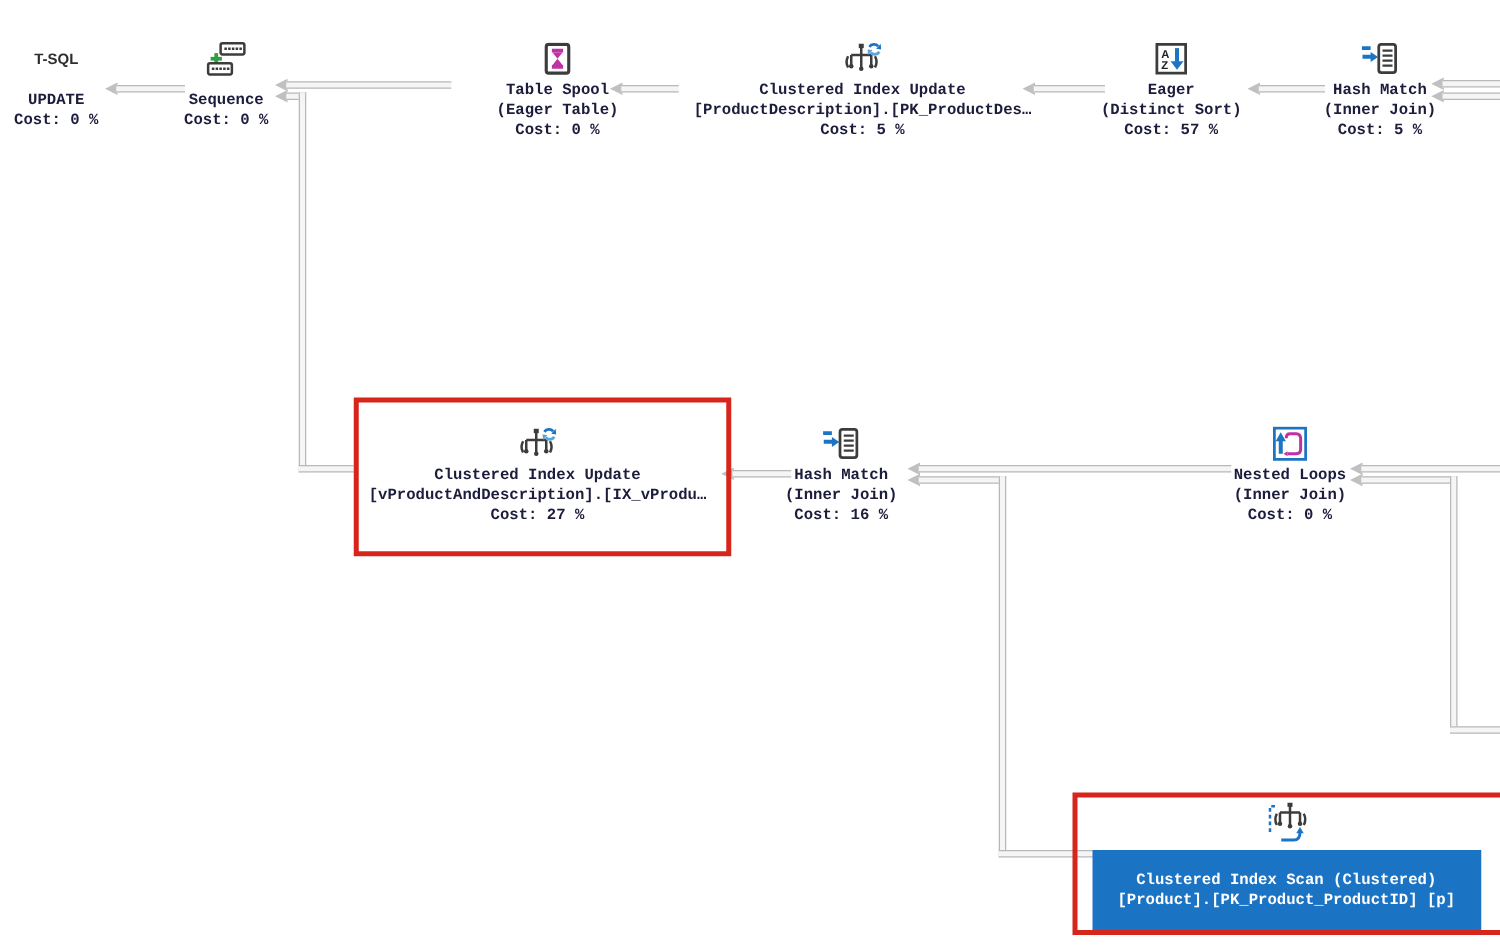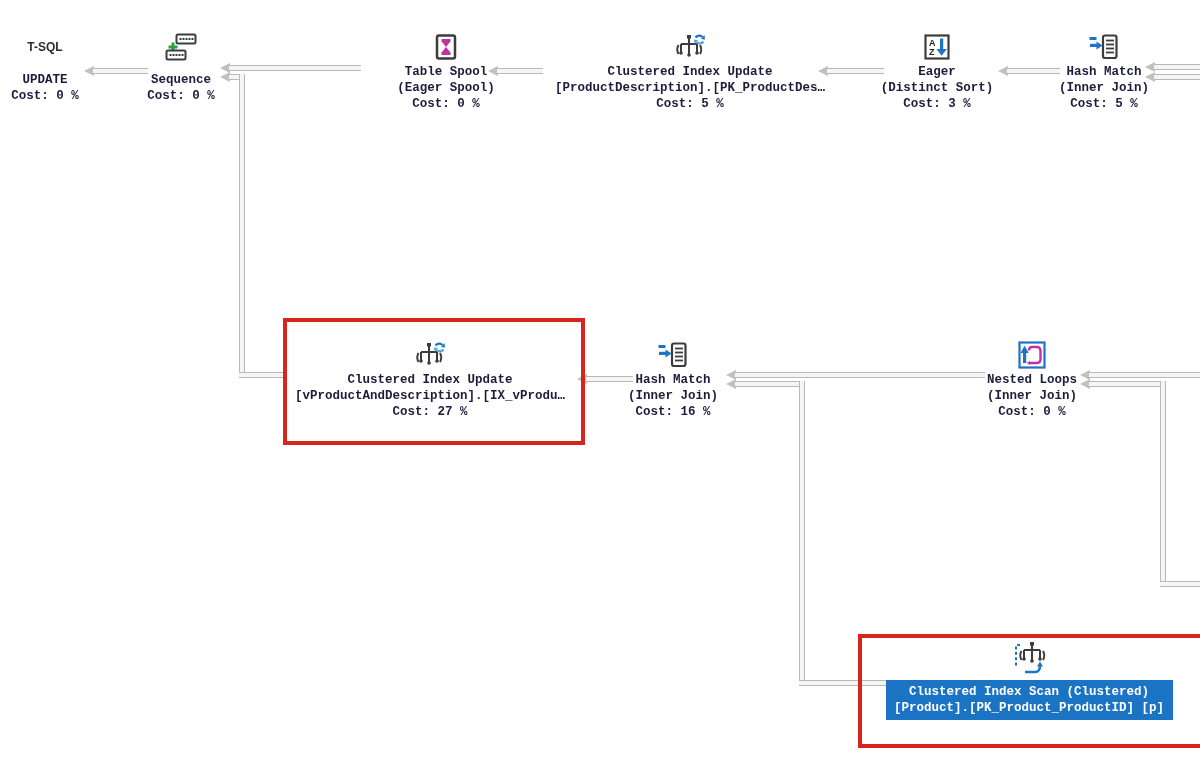--- a/index.html
+++ b/index.html
@@ -18,21 +18,21 @@
   #n-sequence    {left:111px; top:30px;  width:140px;}
   #n-tablespool  {left:366px; top:30px;  width:160px;}
   #n-ciu-top     {left:540px; top:30px;  width:300px;}
   #n-sort        {left:857px; top:30px;  width:160px;}
   #n-hash-top    {left:1034px;top:30px;  width:140px;}
   #n-ciu-mid     {left:280px; top:338px; width:300px;}
   #n-hash-mid    {left:603px; top:338px; width:140px;}
   #n-nested     {left:952px; top:338px; width:160px;}
   #n-cis         {left:879px; top:641px; width:300px;}
   #n-cis .icon-row{height:36px;}
-  .sel-block{margin-top:3px;width:279px;background:#1b73c4;padding:4px;}
+  .sel-block{margin-top:3px;width:279px;background:#1b73c4;padding:16px;}
   .sel-block .lbl{color:#ffffff;}
   
   .ph{position:absolute;height:6px;box-sizing:border-box;border-top:1px solid #b9b9b9;border-bottom:1px solid #b9b9b9;background:#f5f5f5;}
   .pv{position:absolute;width:6px;box-sizing:border-box;border-left:1px solid #b9b9b9;border-right:1px solid #b9b9b9;background:#f5f5f5;}
   .ah{position:absolute;width:0;height:0;border-top:5px solid transparent;border-bottom:5px solid transparent;border-right:10px solid #c0c0c0;}
   
   .redbox{position:absolute;border:4px solid #d8251c;background:transparent;}
   #rb1{left:283px;top:318px;width:294px;height:119px;}
   #rb2{left:858px;top:634px;width:339px;height:106px;}
   svg{display:block;}
@@ -128,21 +128,21 @@
         <rect x="2" y="1.5" width="18" height="23" rx="2" fill="#ffffff" stroke="#3c3c3c" stroke-width="2.5"></rect>
         <g fill="#c032a2">
           <rect x="6.5" y="5" width="9" height="3"></rect>
           <polygon points="7,8 15,8 11,13"></polygon>
           <polygon points="11,13 7,18 15,18"></polygon>
           <rect x="6.5" y="18" width="9" height="3"></rect>
         </g>
       </svg>
     </div>
     <div class="lbl">Table Spool</div>
-    <div class="lbl">(Eager Spool)</div>
+    <div class="lbl">(Eager Table)</div>
     <div class="lbl">Cost: 0 %</div>
   </div>
 
   <div class="node" id="n-ciu-top">
     <div class="icon-row">
       <svg width="30" height="30" viewBox="0 0 30 30">
         <g stroke="#3c3c3c" stroke-width="2" fill="none">
           <path d="M3.5,13 q-2.5,4.5 0,9"></path>
           <path d="M25,13 q2.5,4.5 0,9"></path>
           <path d="M14,6 V12"></path>
@@ -171,21 +171,21 @@
       <svg width="26" height="26" viewBox="0 0 26 26">
         <rect x="1.5" y="1.5" width="23" height="23" fill="#ffffff" stroke="#3c3c3c" stroke-width="2.2"></rect>
         <text x="5" y="12" font-family="Liberation Sans, sans-serif" font-size="9" font-weight="bold" fill="#222222">A</text>
         <text x="5" y="21" font-family="Liberation Sans, sans-serif" font-size="9" font-weight="bold" fill="#222222">Z</text>
         <rect x="16" y="4.5" width="3.2" height="11" fill="#1c74c4"></rect>
         <polygon points="12.5,15 22.8,15 17.6,21.8" fill="#1c74c4"></polygon>
       </svg>
     </div>
     <div class="lbl">Eager</div>
     <div class="lbl">(Distinct Sort)</div>
-    <div class="lbl">Cost: 3 %</div>
+    <div class="lbl">Cost: 57 %</div>
   </div>
 
   <div class="node" id="n-hash-top">
     <div class="icon-row">
       <svg width="30" height="26" viewBox="0 0 30 26">
         <rect x="14" y="1.5" width="13.5" height="22.5" rx="2" fill="#ffffff" stroke="#3c3c3c" stroke-width="2.2"></rect>
         <g stroke="#3c3c3c" stroke-width="1.8">
           <path d="M17,6.5 H25"></path>
             <path d="M17,10.5 H25"></path>
             <path d="M17,14.5 H25"></path>

